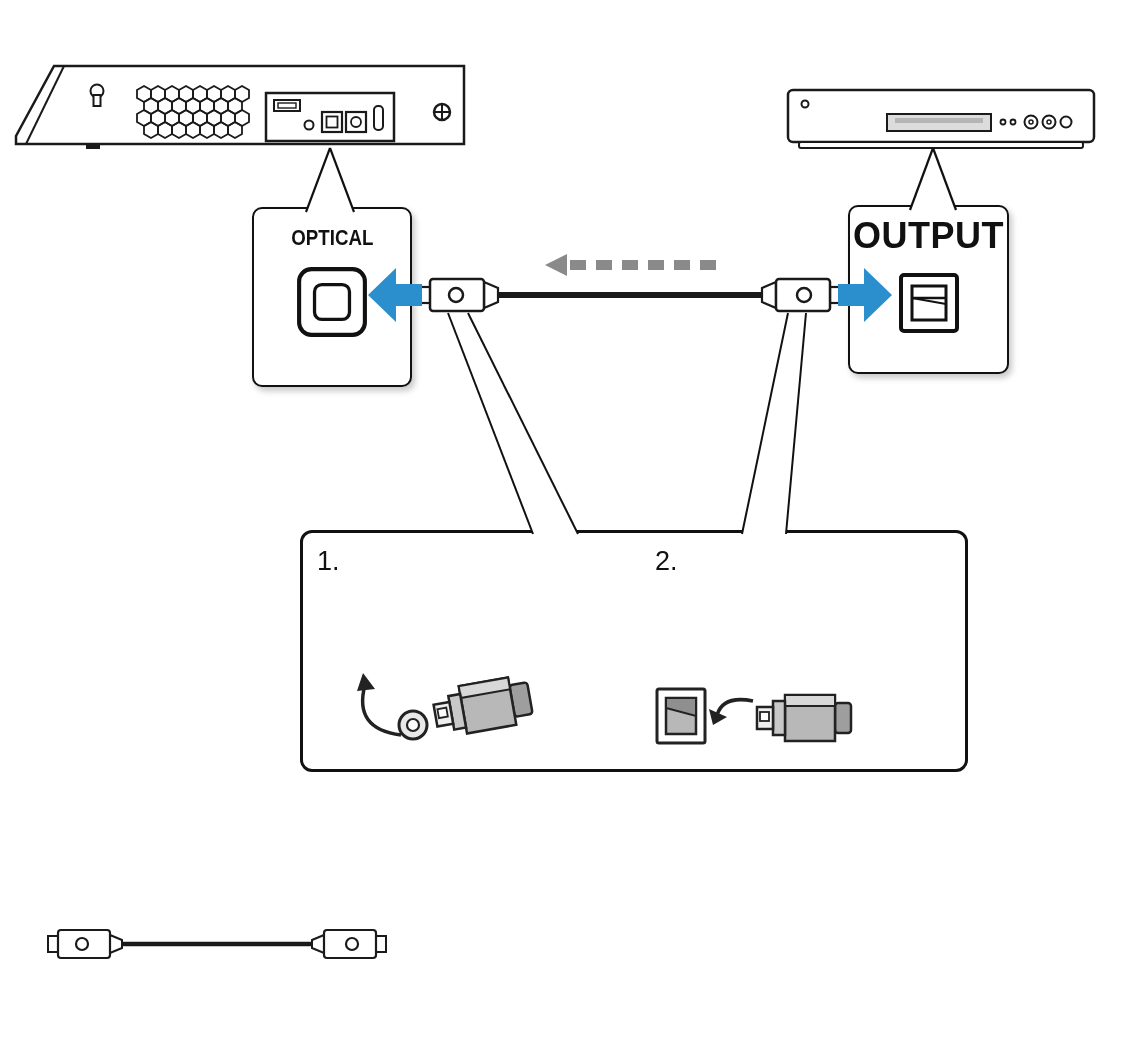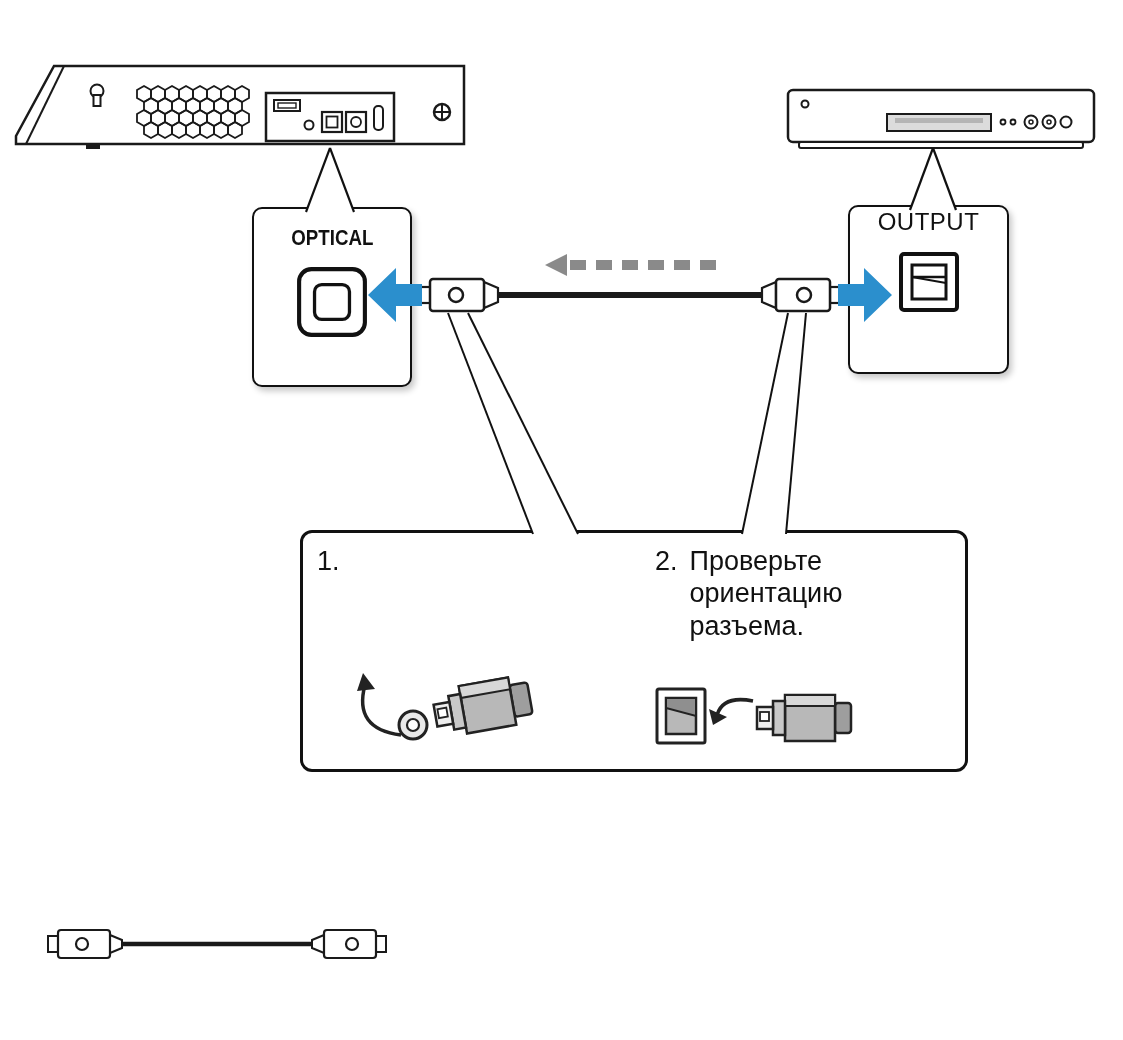--- a/index.html
+++ b/index.html
@@ -12,21 +12,21 @@
 
   
   .callout{
     position:absolute;background:#fff;border:2.5px solid #111;border-radius:10px;
     box-shadow:3px 4px 6px rgba(0,0,0,.22);
     display:flex;flex-direction:column;align-items:center;
   }
   .callout-left{left:252px;top:207px;width:156px;height:176px;}
   .callout-right{left:848px;top:205px;width:157px;height:165px;}
   .optical-label{font-size:22px;font-weight:700;letter-spacing:0;transform:scaleX(.85);margin-top:16px;}
-  .output-label{font-size:24px;font-weight:400;letter-spacing:.5px;margin-top:1px;}
+  .output-label{font-size:36px;font-weight:700;letter-spacing:.5px;margin-top:8px;}
   .port-icon{margin-top:14px;}
 
   
   .instruction-box{
     position:absolute;left:300px;top:530px;width:668px;height:242px;
     background:#fff;border:3px solid #111;border-radius:12px;box-sizing:border-box;
   }
   .step{position:absolute;display:flex;gap:12px;font-size:27px;line-height:1.2;color:#111;}
   .step-1{left:14px;top:12px;}
   .step-2{left:352px;top:12px;}
@@ -137,21 +137,20 @@
       <line x1="15" y1="27" x2="49" y2="33" stroke="#111" stroke-width="2"></line>
     </svg>
   </div>
 
   <div class="instruction-box">
     <div class="step step-1">
       <span class="step-num">1.</span>
     </div>
     <div class="step step-2">
       <span class="step-num">2.</span>
-      <span class="step-text">Проверьте ориентацию разъема.</span>
     </div>
 
     <svg class="abs" style="left:46px;top:116px;" width="190" height="112" viewBox="0 0 190 112">
       <g transform="rotate(-10 130 60)" stroke="#222">
         <rect x="164" y="42" width="18" height="32" rx="3" fill="#9e9e9e" stroke-width="2.5"></rect>
         <rect x="114" y="34" width="50" height="48" fill="#b8b8b8" stroke-width="2.5"></rect>
         <rect x="114" y="34" width="50" height="12" fill="#d8d8d8" stroke-width="2"></rect>
         <rect x="102" y="42" width="12" height="34" fill="#c8c8c8" stroke-width="2.5"></rect>
         <rect x="86" y="48" width="16" height="22" fill="#efefef" stroke-width="2.5"></rect>
         <rect x="89" y="53" width="9" height="9" fill="#fff" stroke-width="1.8"></rect>

